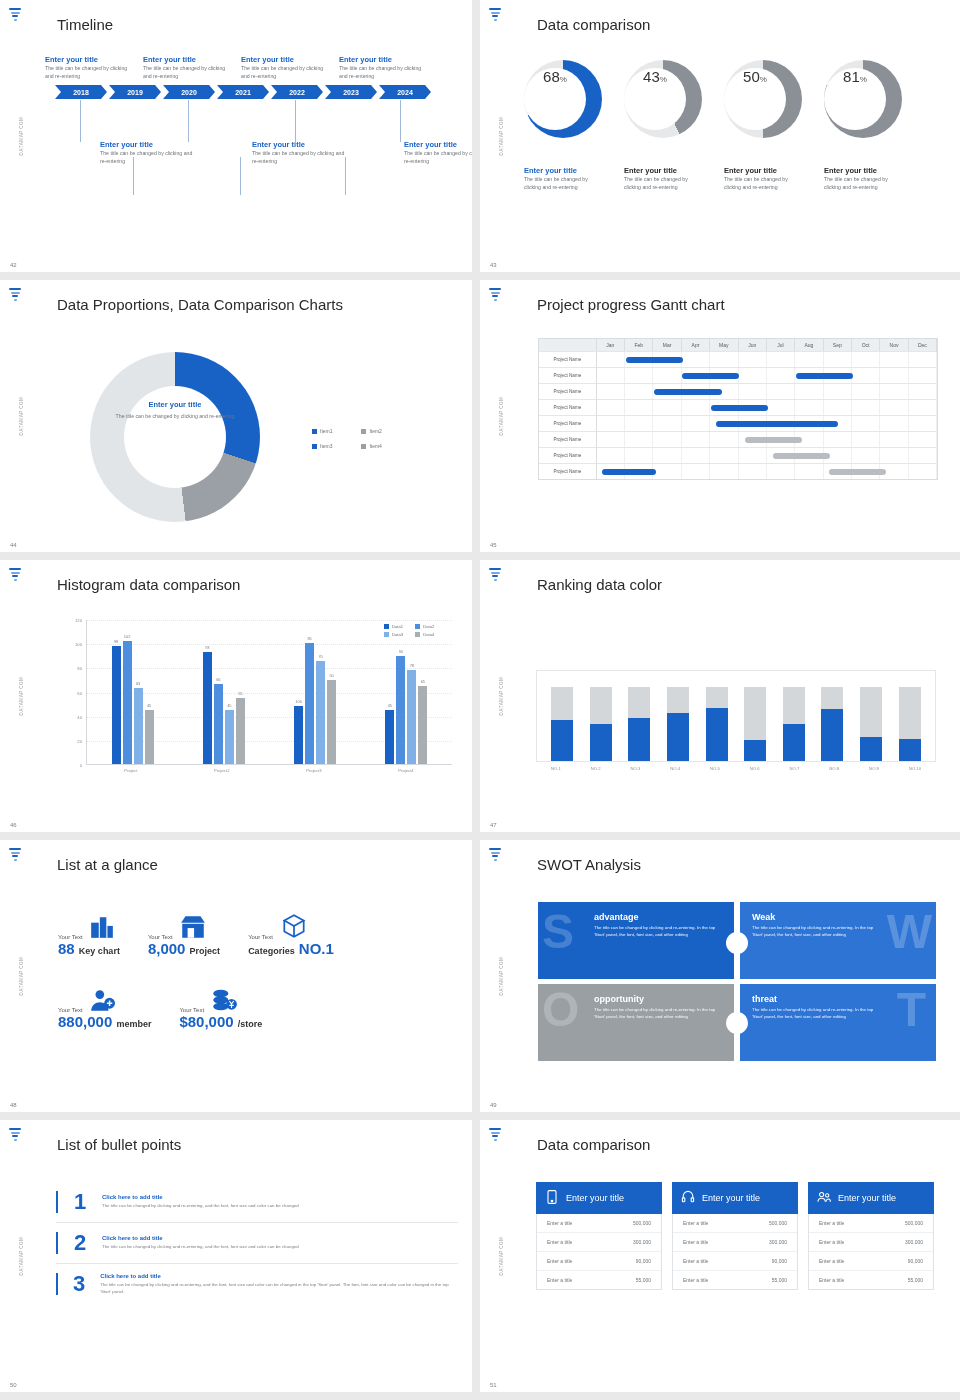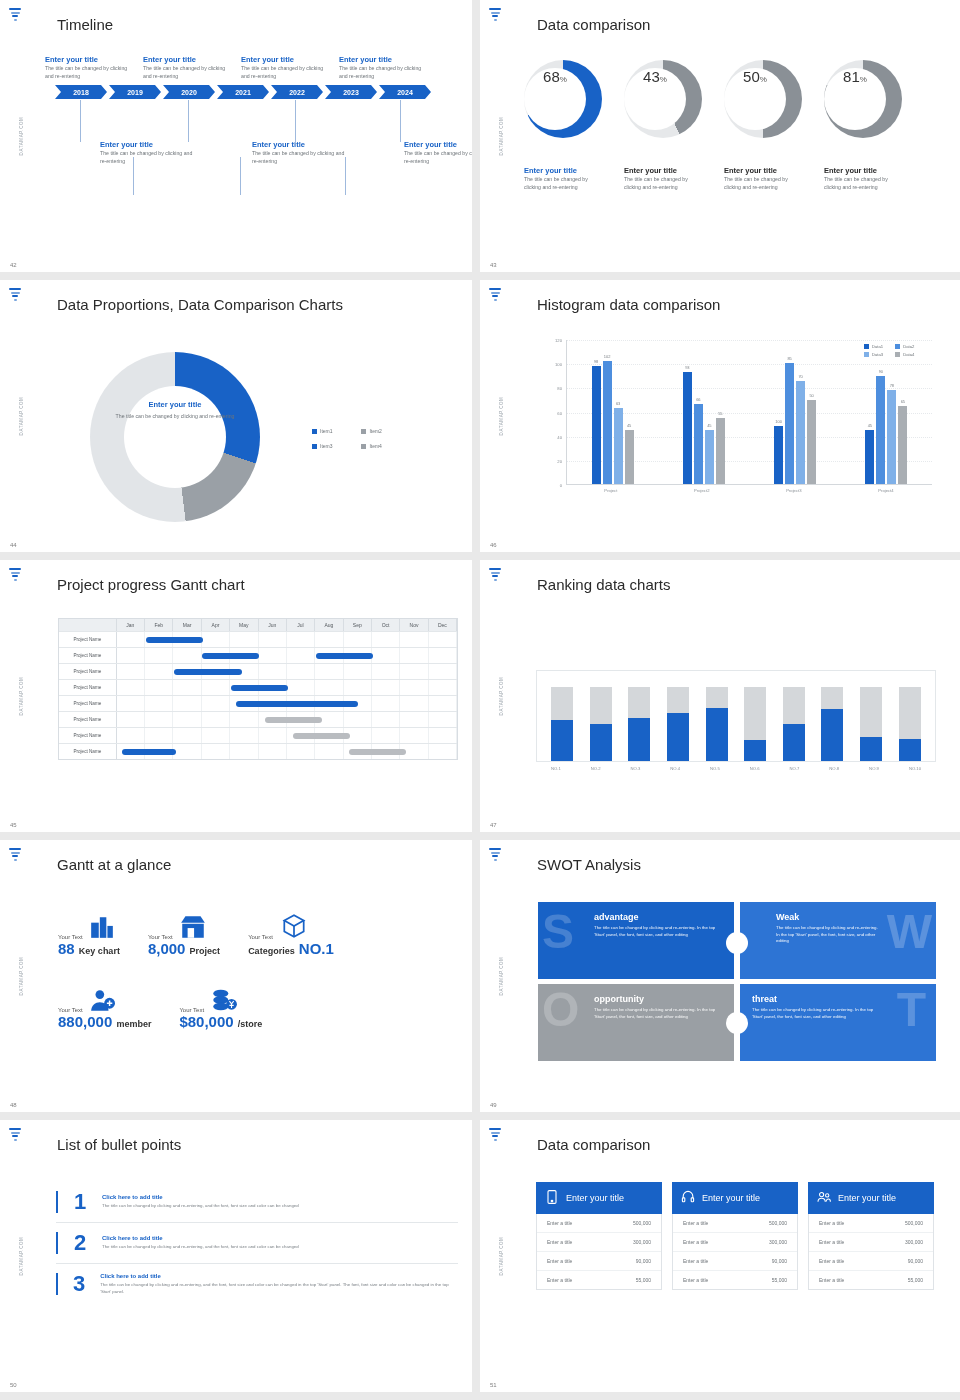--- a/index.html
+++ b/index.html
@@ -316,126 +316,20 @@
   </div>
 
   <div class="slide">
     <div class="logo">
         <i></i>
         <i></i>
         <i></i>
         <i></i>
       </div>
     <div class="sideword">DATAMAP.COM</div>
-    <div class="title">Histogram data comparison</div>
-
-    <div class="hist">
-      <div class="axis-y">
-        <span style="top:145px">0</span>
-        <span style="top:120.8px">20</span>
-        <span style="top:96.6px">40</span>
-        <span style="top:72.5px">60</span>
-        <span style="top:48.3px">80</span>
-        <span style="top:24.1px">100</span>
-        <span style="top:0px">120</span>
-      </div>
-      <div class="plot">
-        <div class="gridline" style="top:0"></div>
-        <div class="gridline" style="top:24.1px"></div>
-        <div class="gridline" style="top:48.3px"></div>
-        <div class="gridline" style="top:72.5px"></div>
-        <div class="gridline" style="top:96.6px"></div>
-        <div class="gridline" style="top:120.8px"></div>
-
-        <div class="groups">
-          <div class="grp">
-            <div class="bar" style="height:118px; background:#1862c6;">
-                <b>98</b>
-              </div>
-            <div class="bar" style="height:123px; background:#4d8ede;">
-                <b>102</b>
-              </div>
-            <div class="bar" style="height:76px; background:#7fb0e8;">
-                <b>63</b>
-              </div>
-            <div class="bar" style="height:54px; background:#a9aeb3;">
-                <b>45</b>
-              </div>
-          </div>
-          <div class="grp">
-            <div class="bar" style="height:112px; background:#1862c6;">
-                <b>93</b>
-              </div>
-            <div class="bar" style="height:80px; background:#4d8ede;">
-                <b>66</b>
-              </div>
-            <div class="bar" style="height:54px; background:#7fb0e8;">
-                <b>45</b>
-              </div>
-            <div class="bar" style="height:66px; background:#a9aeb3;">
-                <b>55</b>
-              </div>
-          </div>
-          <div class="grp">
-            <div class="bar" style="height:58px; background:#1862c6;">
-                <b>100</b>
-              </div>
-            <div class="bar" style="height:121px; background:#4d8ede;">
-                <b>85</b>
-              </div>
-            <div class="bar" style="height:103px; background:#7fb0e8;">
-                <b>70</b>
-              </div>
-            <div class="bar" style="height:84px; background:#a9aeb3;">
-                <b>50</b>
-              </div>
-          </div>
-          <div class="grp">
-            <div class="bar" style="height:54px; background:#1862c6;">
-                <b>45</b>
-              </div>
-            <div class="bar" style="height:108px; background:#4d8ede;">
-                <b>90</b>
-              </div>
-            <div class="bar" style="height:94px; background:#7fb0e8;">
-                <b>78</b>
-              </div>
-            <div class="bar" style="height:78px; background:#a9aeb3;">
-                <b>65</b>
-              </div>
-          </div>
-        </div>
-      </div>
-
-      <div class="xlabels">
-        <span>Project</span>
-        <span>Project2</span>
-        <span>Project3</span>
-        <span>Project4</span>
-      </div>
-
-      <div class="hlegend">
-        <span><i class="sw" style="background:#1862c6;display:inline-block;width:5px;height:5px;margin-right:3px;"></i><b style="font-weight:normal">Data1</b></span>
-        <span><i class="sw" style="background:#4d8ede;display:inline-block;width:5px;height:5px;margin-right:3px;"></i><b style="font-weight:normal">Data2</b></span>
-        <span><i class="sw" style="background:#7fb0e8;display:inline-block;width:5px;height:5px;margin-right:3px;"></i><b style="font-weight:normal">Data3</b></span>
-        <span><i class="sw" style="background:#a9aeb3;display:inline-block;width:5px;height:5px;margin-right:3px;"></i><b style="font-weight:normal">Data4</b></span>
-      </div>
-    </div>
-
-    <div class="pagenum">46</div>
-  </div>
-
-  <div class="slide">
-    <div class="logo">
-        <i></i>
-        <i></i>
-        <i></i>
-        <i></i>
-      </div>
-    <div class="sideword">DATAMAP.COM</div>
     <div class="title">Project progress Gantt chart</div>
 
     <div class="gantt">
       <div class="hdr">
         <div class="lbl"></div>
         <div class="m">Jan</div>
         <div class="m">Feb</div>
         <div class="m">Mar</div>
         <div class="m">Apr</div>
         <div class="m">May</div>
@@ -584,21 +478,127 @@
   </div>
 
   <div class="slide">
     <div class="logo">
         <i></i>
         <i></i>
         <i></i>
         <i></i>
       </div>
     <div class="sideword">DATAMAP.COM</div>
-    <div class="title">Ranking data charts</div>
+    <div class="title">Histogram data comparison</div>
+
+    <div class="hist">
+      <div class="axis-y">
+        <span style="top:145px">0</span>
+        <span style="top:120.8px">20</span>
+        <span style="top:96.6px">40</span>
+        <span style="top:72.5px">60</span>
+        <span style="top:48.3px">80</span>
+        <span style="top:24.1px">100</span>
+        <span style="top:0px">120</span>
+      </div>
+      <div class="plot">
+        <div class="gridline" style="top:0"></div>
+        <div class="gridline" style="top:24.1px"></div>
+        <div class="gridline" style="top:48.3px"></div>
+        <div class="gridline" style="top:72.5px"></div>
+        <div class="gridline" style="top:96.6px"></div>
+        <div class="gridline" style="top:120.8px"></div>
+
+        <div class="groups">
+          <div class="grp">
+            <div class="bar" style="height:118px; background:#1862c6;">
+                <b>98</b>
+              </div>
+            <div class="bar" style="height:123px; background:#4d8ede;">
+                <b>102</b>
+              </div>
+            <div class="bar" style="height:76px; background:#7fb0e8;">
+                <b>63</b>
+              </div>
+            <div class="bar" style="height:54px; background:#a9aeb3;">
+                <b>45</b>
+              </div>
+          </div>
+          <div class="grp">
+            <div class="bar" style="height:112px; background:#1862c6;">
+                <b>93</b>
+              </div>
+            <div class="bar" style="height:80px; background:#4d8ede;">
+                <b>66</b>
+              </div>
+            <div class="bar" style="height:54px; background:#7fb0e8;">
+                <b>45</b>
+              </div>
+            <div class="bar" style="height:66px; background:#a9aeb3;">
+                <b>55</b>
+              </div>
+          </div>
+          <div class="grp">
+            <div class="bar" style="height:58px; background:#1862c6;">
+                <b>100</b>
+              </div>
+            <div class="bar" style="height:121px; background:#4d8ede;">
+                <b>85</b>
+              </div>
+            <div class="bar" style="height:103px; background:#7fb0e8;">
+                <b>70</b>
+              </div>
+            <div class="bar" style="height:84px; background:#a9aeb3;">
+                <b>50</b>
+              </div>
+          </div>
+          <div class="grp">
+            <div class="bar" style="height:54px; background:#1862c6;">
+                <b>45</b>
+              </div>
+            <div class="bar" style="height:108px; background:#4d8ede;">
+                <b>90</b>
+              </div>
+            <div class="bar" style="height:94px; background:#7fb0e8;">
+                <b>78</b>
+              </div>
+            <div class="bar" style="height:78px; background:#a9aeb3;">
+                <b>65</b>
+              </div>
+          </div>
+        </div>
+      </div>
+
+      <div class="xlabels">
+        <span>Project</span>
+        <span>Project2</span>
+        <span>Project3</span>
+        <span>Project4</span>
+      </div>
+
+      <div class="hlegend">
+        <span><i class="sw" style="background:#1862c6;display:inline-block;width:5px;height:5px;margin-right:3px;"></i><b style="font-weight:normal">Data1</b></span>
+        <span><i class="sw" style="background:#4d8ede;display:inline-block;width:5px;height:5px;margin-right:3px;"></i><b style="font-weight:normal">Data2</b></span>
+        <span><i class="sw" style="background:#7fb0e8;display:inline-block;width:5px;height:5px;margin-right:3px;"></i><b style="font-weight:normal">Data3</b></span>
+        <span><i class="sw" style="background:#a9aeb3;display:inline-block;width:5px;height:5px;margin-right:3px;"></i><b style="font-weight:normal">Data4</b></span>
+      </div>
+    </div>
+
+    <div class="pagenum">46</div>
+  </div>
+
+  <div class="slide">
+    <div class="logo">
+        <i></i>
+        <i></i>
+        <i></i>
+        <i></i>
+      </div>
+    <div class="sideword">DATAMAP.COM</div>
+    <div class="title">Ranking data color</div>
 
 
     <div class="rank-chart">
       <div class="rbar">
           <i style="height:55%"></i>
         </div>
       <div class="rbar">
           <i style="height:50%"></i>
         </div>
       <div class="rbar">
@@ -643,21 +643,21 @@
   </div>
 
   <div class="slide">
     <div class="logo">
         <i></i>
         <i></i>
         <i></i>
         <i></i>
       </div>
     <div class="sideword">DATAMAP.COM</div>
-    <div class="title">Gantt at a glance</div>
+    <div class="title">List at a glance</div>
 
     <div class="glance">
       <div class="grow1" style="align-items:flex-end;">
         <div class="gitem">
           <div style="display:flex; align-items:flex-end; gap:6px;">
             <div class="yt">Your Text</div>
             <svg width="26" height="26" viewBox="0 0 24 24" fill="#1862c6">
                 <rect x="2" y="8" width="7" height="14"></rect>
                 <rect x="10" y="3" width="6" height="19"></rect>
                 <rect x="17" y="11" width="5" height="11"></rect>
@@ -734,21 +734,21 @@
     <div class="swot">
       <div class="sq" style="left:0; top:0; background:#1862c6;">
         <div class="ghost" style="left:4px; top:6px; color:rgba(255,255,255,.20);">S</div>
         <div style="margin-left:44px;">
           <h4>advantage</h4>
           <p>The title can be changed by clicking and re-entering. In the top 'Start' panel, the font, font size, and other editing</p>
         </div>
       </div>
       <div class="sq" style="left:202px; top:0; background:#2d74d4;">
         <div class="ghost" style="right:4px; top:6px; color:rgba(255,255,255,.22);">W</div>
-        <div style="margin-right:44px;margin-left:24px;">
+        <div style="margin-right:44px;">
           <h4>Weak</h4>
           <p>The title can be changed by clicking and re-entering. In the top 'Start' panel, the font, font size, and other editing</p>
         </div>
       </div>
       <div class="sq" style="left:0; top:82px; background:#9a9fa4;">
         <div class="ghost" style="left:4px; top:2px; color:rgba(255,255,255,.22);">O</div>
         <div style="margin-left:44px;">
           <h4>opportunity</h4>
           <p>The title can be changed by clicking and re-entering. In the top 'Start' panel, the font, font size, and other editing</p>
         </div>

